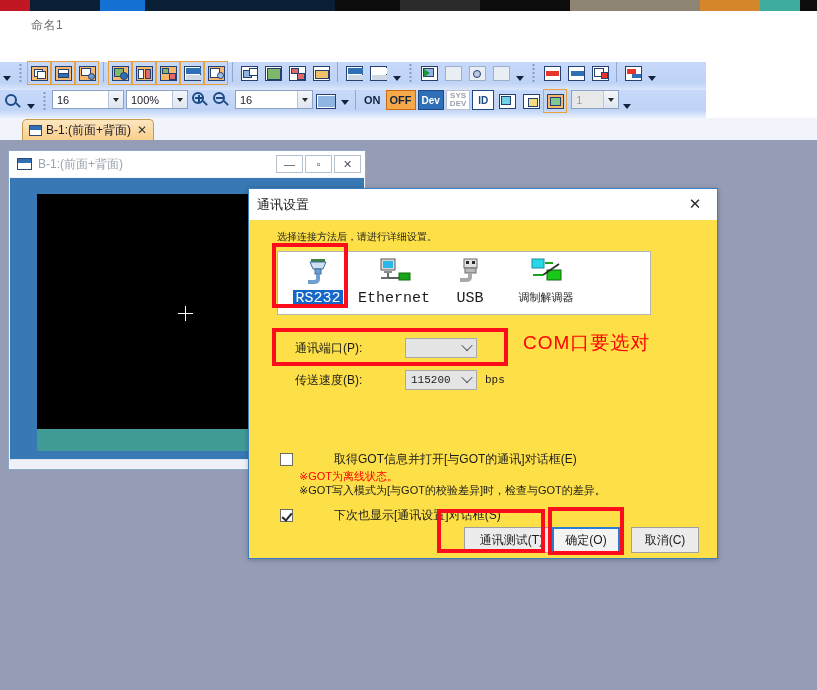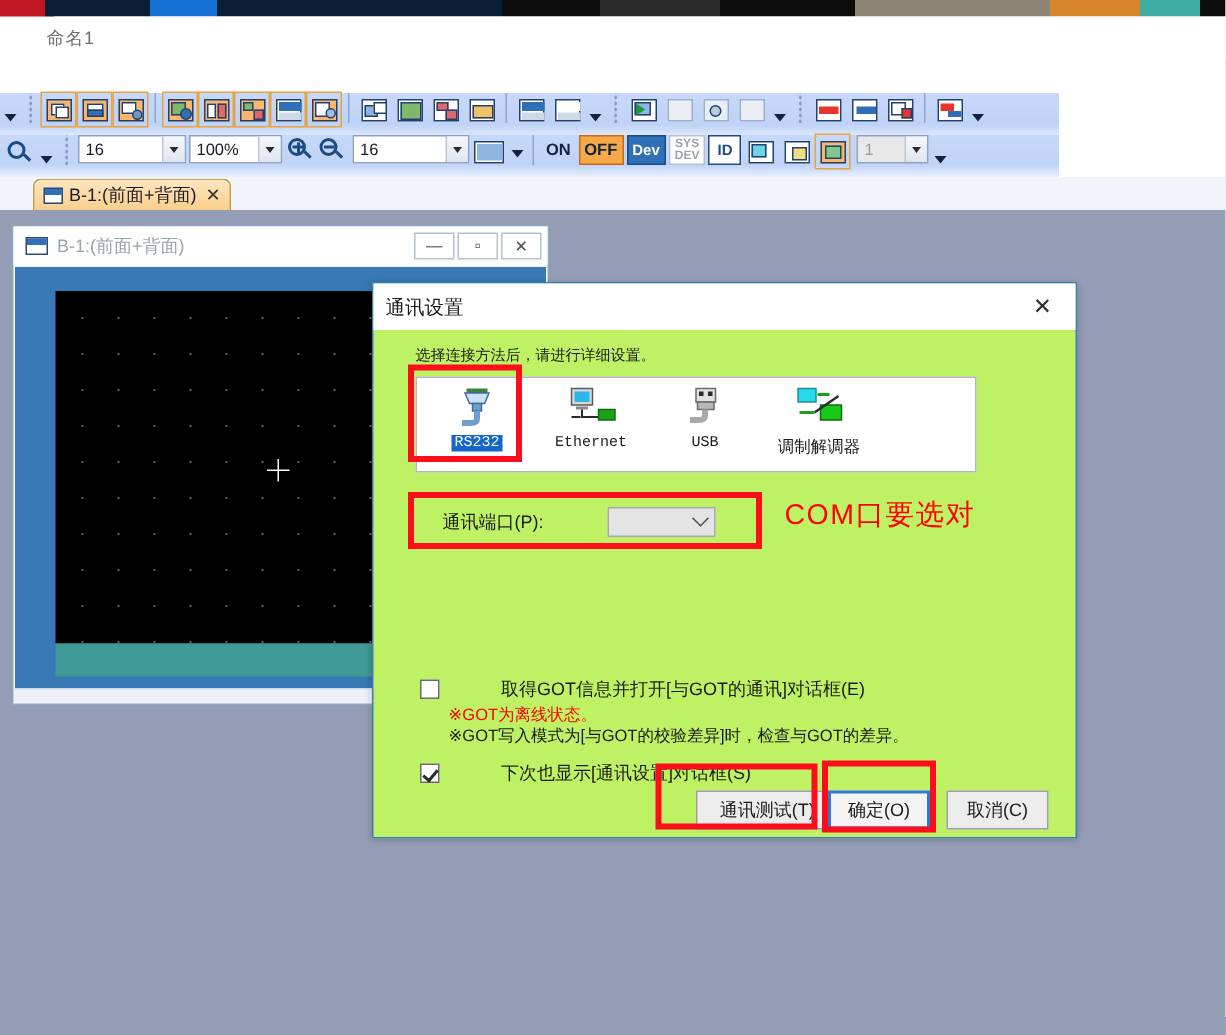--- a/index.html
+++ b/index.html
@@ -208,21 +208,21 @@
 
   
   .workspace {
     position: absolute; left: 0; top: 140px; width: 817px; height: 550px;
     background: #949db5;
   }
 
   
   .dialog {
     position: absolute; left: 248px; top: 188px; width: 470px; height: 371px;
-    background: #bef264; border: 1px solid #3b7dbf;
+    background: #fde047; border: 1px solid #3b7dbf;
     box-shadow: 0 1px 5px rgba(0,0,0,.25);
   }
   .dlg-title {
     height: 31px; background: #ffffff; display: flex; align-items: center;
     padding-left: 8px; position: relative;
   }
   .dlg-title-text { font-size: 13px; color: #1b1b1b; }
   .dlg-close {
     position: absolute; right: 2px; top: 0; width: 40px; height: 30px;
     display: flex; align-items: center; justify-content: center;
@@ -241,21 +241,21 @@
     display: flex; align-items: stretch;
   }
   .conn-item {
     width: 76px; display: flex; flex-direction: column;
     align-items: center; justify-content: flex-start; padding-top: 5px;
     cursor: pointer;
   }
   .conn-item:nth-child(1) { margin-left: 2px; }
   .conn-label {
     font-family: "Liberation Mono", "DejaVu Sans Mono", monospace;
-    font-size: 10px; color: #1b1b1b; margin-top: 3px;
+    font-size: 15px; color: #1b1b1b; margin-top: 3px;
   }
   .conn-item.selected .conn-label {
     background: #1267c8; color: #ffffff; padding: 0 2px;
   }
   .conn-label.cn { font-family: "Liberation Sans", sans-serif; font-size: 11px; }
   .conn-icon { width: 34px; height: 30px; position: relative; }
 
   .fld-row { position: absolute; display: flex; align-items: center; }
   .fld-label { font-size: 12px; color: #1b1b1b; width: 110px; }
   .sel {
@@ -615,20 +615,28 @@
       </div>
 
       <div class="fld-row" style="left:46px; top:118px;">
         <span class="fld-label">通讯端口(P):</span>
         <span class="sel">
           <span></span>
           <span class="chev"></span>
         </span>
       </div>
 
+      <div class="fld-row" style="left:46px; top:150px;">
+        <span class="fld-label">传送速度(B):</span>
+        <span class="sel">
+          <span>115200</span>
+          <span class="chev"></span>
+        </span>
+        <span class="unit">bps</span>
+      </div>
 
       <div class="chk-row" style="left:31px; top:232px;">
         <span class="chkbox"></span>
         <span class="chk-text">取得GOT信息并打开[与GOT的通讯]对话框(E)</span>
       </div>
       <div class="note-red" style="position:absolute;left:50px;top:249px;">※GOT为离线状态。</div>
       <div class="note-black" style="position:absolute;left:50px;top:263px;">※GOT写入模式为[与GOT的校验差异]时，检查与GOT的差异。</div>
 
       <div class="chk-row" style="left:31px; top:288px;">
         <span class="chkbox checked"></span>

